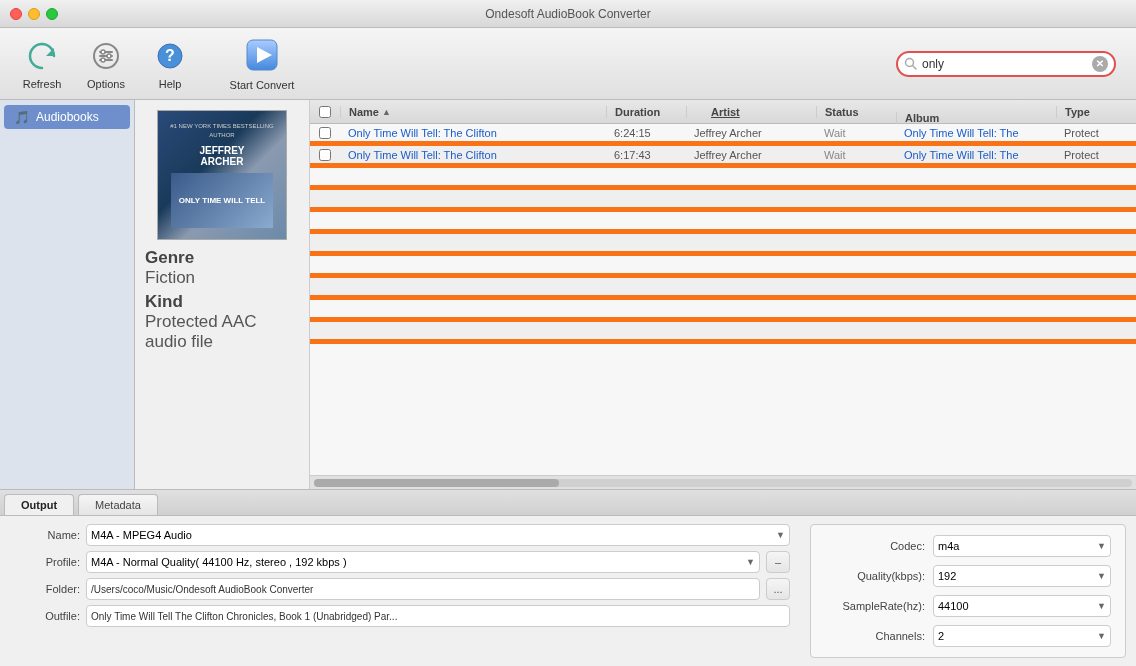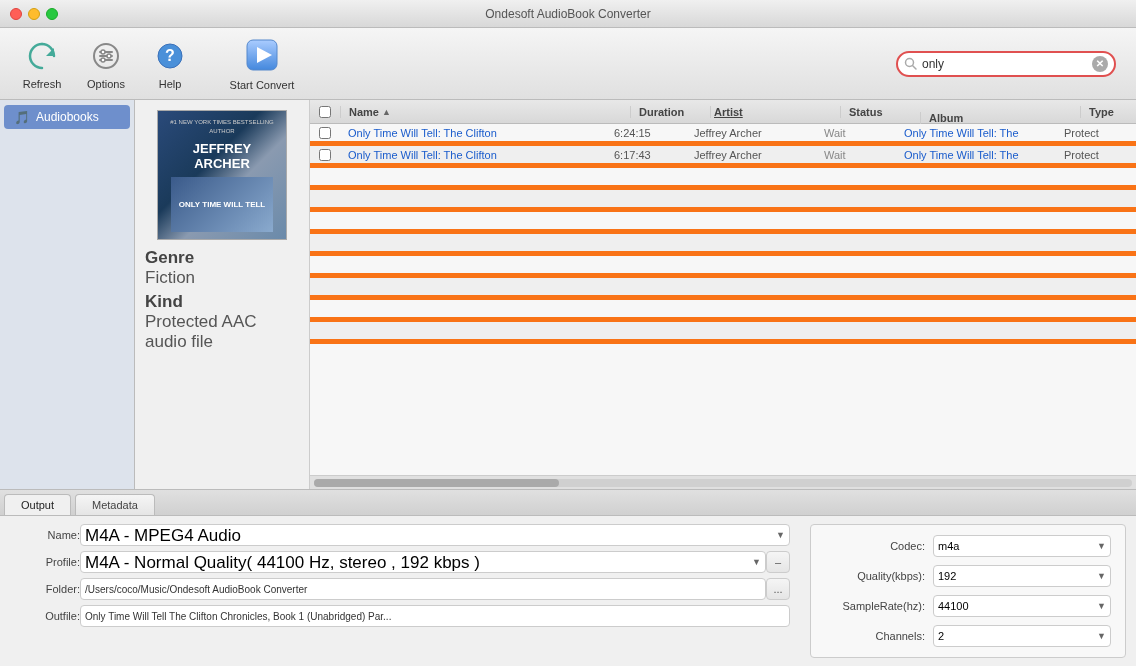--- a/index.html
+++ b/index.html
@@ -231,24 +231,24 @@
       background: linear-gradient(to bottom, #e8e8e8, #d8d8d8);
       border-bottom: 1px solid #bbb;
       font-size: 11px;
       color: #444;
       font-weight: 600;
       flex-shrink: 0;
     }
     .th-checkbox { width: 30px; display: flex; align-items: center; justify-content: center; }
     .th-name { flex: 1; padding: 0 8px; display: flex; align-items: center; gap: 3px; border-left: 1px solid #ccc; }
     .th-duration { width: 80px; padding: 0 8px; border-left: 1px solid #ccc; }
-    .th-artist { width: 130px; padding: 0 3px; border-left: 1px solid #ccc; text-decoration: underline; }
+    .th-artist { width: 130px; padding: 0 24px; border-left: 1px solid #ccc; text-decoration: underline; }
     .th-status { width: 80px; padding: 0 8px; border-left: 1px solid #ccc; }
     .th-album { width: 160px; padding: 0 8px; border-left: 1px solid #ccc; margin-top: 12px; }
-    .th-type { width: 56px; padding: 0 8px; border-left: 1px solid #ccc; }
+    .th-type { width: 80px; padding: 0 8px; border-left: 1px solid #ccc; }
 
     .table-body { flex: 1; overflow-y: auto; overflow-x: hidden; }
     .table-row {
       display: flex;
       align-items: center;
       height: 22px;
       border-bottom: 5px solid #f97316;
       font-size: 11px;
     }
     .table-row:nth-child(odd) { background: #f7f7f7; }
@@ -307,21 +307,21 @@
       border: 1px solid #bbb;
       border-bottom: none;
       border-radius: 4px 4px 0 0;
       background: linear-gradient(to bottom, #f5f5f5, #e5e5e5);
       margin-left: 4px;
     }
     .bottom-tab.active {
       background: #f0f0f0;
       border-color: #bbb;
       color: #222;
-      font-weight: 400;
+      font-weight: 700;
     }
 
     .bottom-content {
       display: flex;
       padding: 8px 10px;
       gap: 20px;
     }
     .bottom-left {
       flex: 1;
       display: flex;
@@ -334,21 +334,21 @@
       border-radius: 4px;
       background: #f8f8f8;
       padding: 10px 14px;
       display: flex;
       flex-direction: column;
       gap: 8px;
     }
     .form-row {
       display: flex;
       align-items: center;
-      gap: 0;
+      gap: 6px;
     }
     .form-label {
       width: 70px;
       text-align: right;
       font-size: 11px;
       color: #444;
       font-weight: 500;
       flex-shrink: 0;
     }
     .form-control {
@@ -360,21 +360,21 @@
       font-size: 11px;
       padding: 0 4px;
       display: flex;
       align-items: center;
       position: relative;
     }
     .form-control select {
       width: 100%;
       border: none;
       background: transparent;
-      font-size: 17px;
+      font-size: 11px;
       outline: none;
       appearance: none;
       -webkit-appearance: none;
       cursor: pointer;
     }
     .select-arrow {
       position: absolute;
       right: 4px;
       font-size: 9px;
       color: #666;
@@ -540,21 +540,21 @@
       <div class="sidebar-item active">
         <div class="sidebar-item-icon">🎵</div>
         <span>Audiobooks</span>
       </div>
     </div>
 
     <div class="info-panel">
       <div class="album-art">
         <div class="album-art-bg">
           <div style="font-size:6px;color:#ccc;text-align:center;padding:4px;line-height:1.4;">#1 NEW YORK TIMES BESTSELLING AUTHOR</div>
-          <div style="font-size:13px;color:white;font-weight:bold;text-align:center;padding:2px 4px;">JEFFREY<br>ARCHER</div>
+          <div style="font-size:10px;color:white;font-weight:bold;text-align:center;padding:2px 4px;">JEFFREY<br>ARCHER</div>
           <div style="width:80%;margin:4px auto;background:linear-gradient(135deg,#3a5a8a,#8aaace);height:55px;display:flex;align-items:center;justify-content:center;font-size:8px;color:white;text-align:center;font-weight:bold;padding:3px;">ONLY TIME WILL TELL</div>
         </div>
       </div>
       <div class="info-meta">
         <div class="info-meta-row">
           <div class="info-meta-label">Genre</div>
           <div class="info-meta-value">Fiction</div>
         </div>
         <div class="info-meta-row">
           <div class="info-meta-label">Kind</div>

